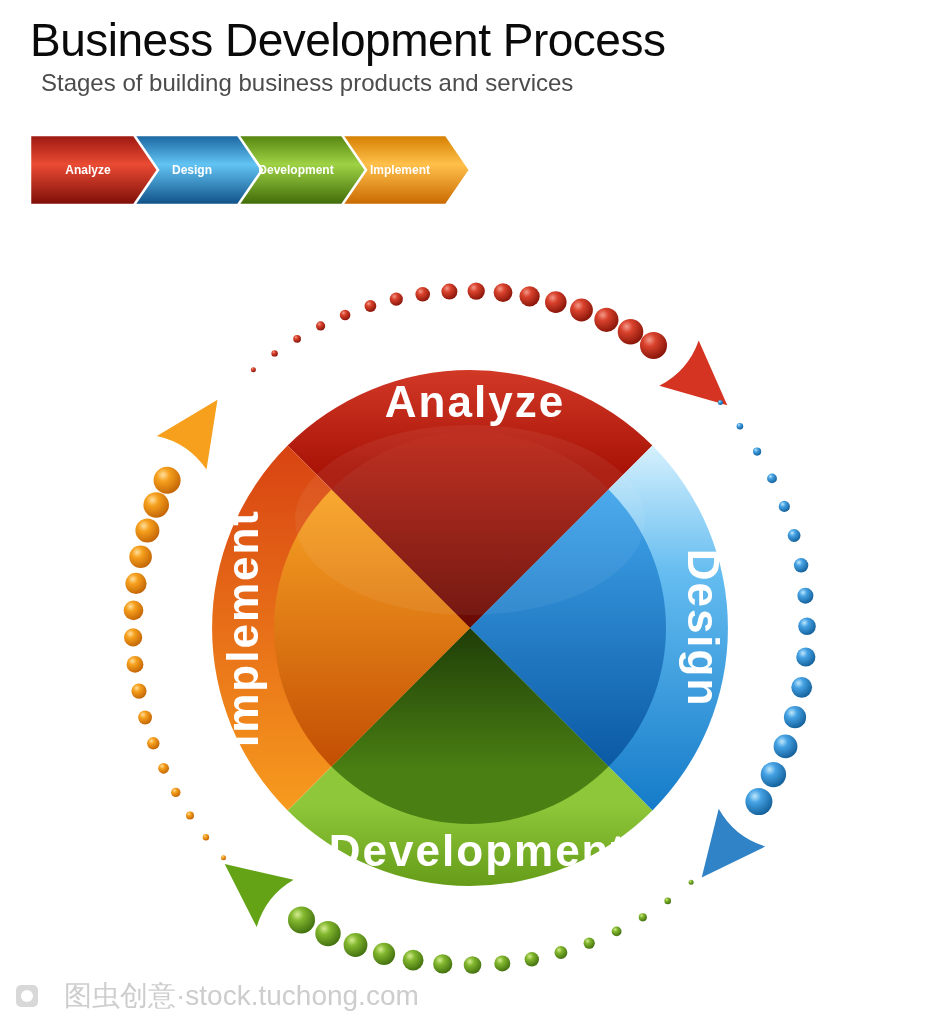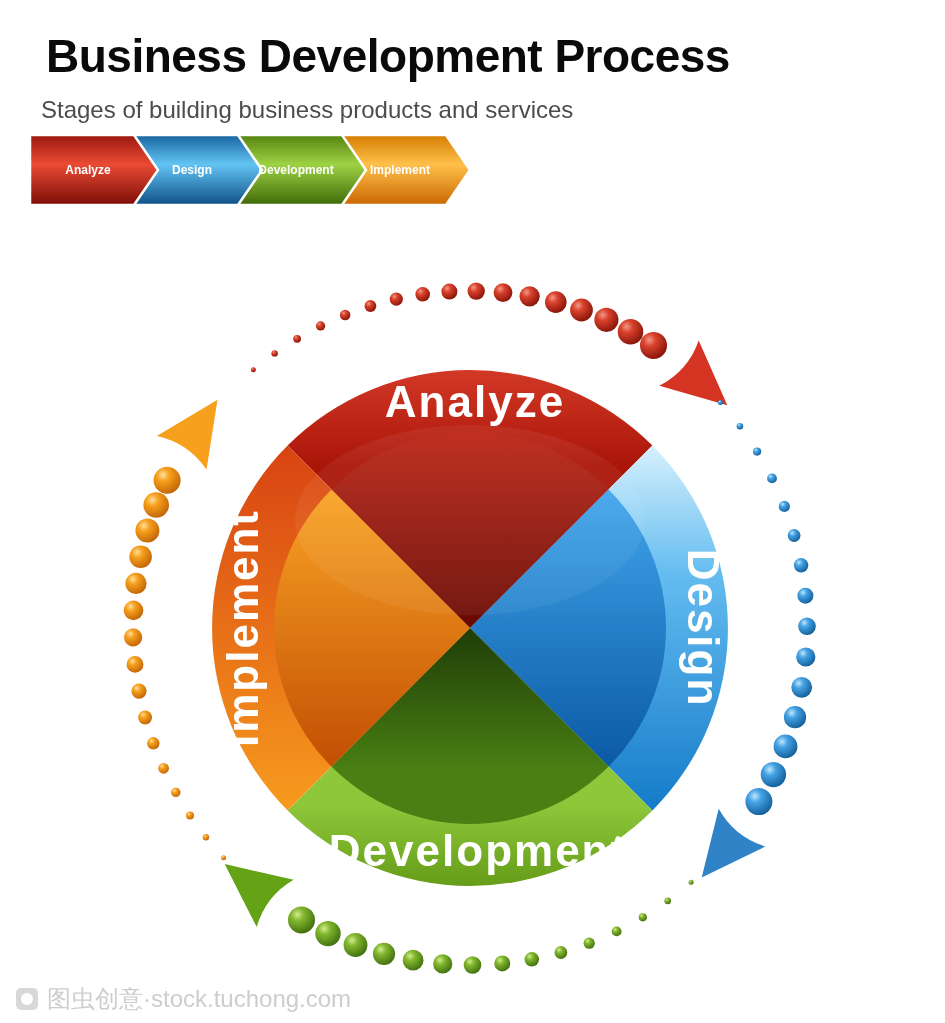--- a/index.html
+++ b/index.html
@@ -1,26 +1,26 @@
 <!DOCTYPE html>
 <html><head>
 <meta charset="utf-8">
 <style>
   html,body{margin:0;padding:0;}
   body{
     width:945px;height:1023px;position:relative;overflow:hidden;
     background:#ffffff;font-family:"Liberation Sans",sans-serif;
   }
   .header{position:absolute;left:30px;top:16px;}
-  .page-title{margin:16px;font-size:46px;font-weight:bold;color:#0a0a0a;letter-spacing:-0.5px;line-height:1.05;}
+  .page-title{margin:0;font-size:46px;font-weight:normal;color:#0a0a0a;letter-spacing:-0.5px;line-height:1.05;}
   .page-subtitle{margin:5px 11px 0;font-size:24px;color:#4c4c4c;font-weight:normal;}
   svg.scene{position:absolute;left:0;top:0;}
   .chev-label{fill:#ffffff;font-weight:bold;font-size:12px;font-family:"Liberation Sans",sans-serif;}
   .wheel-label{fill:#ffffff;font-weight:bold;font-size:44px;letter-spacing:2px;font-family:"Liberation Sans",sans-serif;}
-  .watermark{position:absolute;left:16px;bottom:8px;display:flex;align-items:center;gap:9px;color:#cdcdcd;font-size:24px;}
+  .watermark{position:absolute;left:16px;bottom:8px;display:flex;align-items:center;gap:26px;color:#cdcdcd;font-size:28px;}
   .wm-logo{width:22px;height:22px;border-radius:5px;background:#d8d8d8;display:inline-block;position:relative;flex:0 0 auto;}
   .wm-logo::after{content:"";position:absolute;left:5px;top:5px;right:5px;bottom:5px;border-radius:50%;background:#ffffff;}
 </style>
 </head>
 <body>
 
 <div class="header">
   <h1 class="page-title">Business Development Process</h1>
   <p class="page-subtitle">Stages of building business products and services</p>
 </div>

